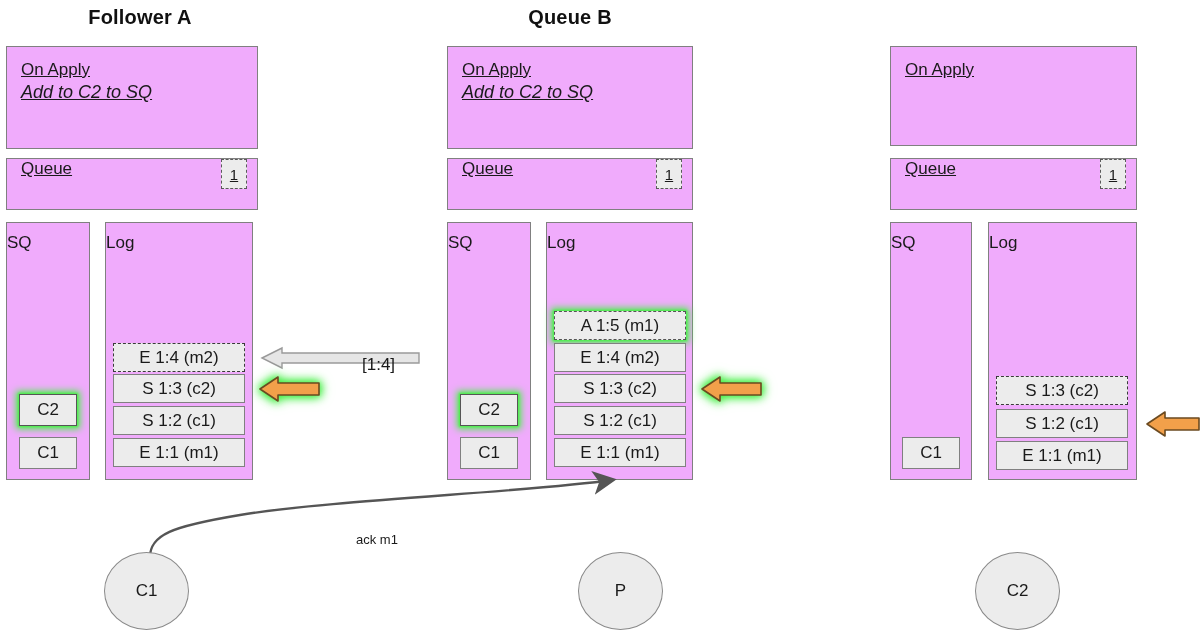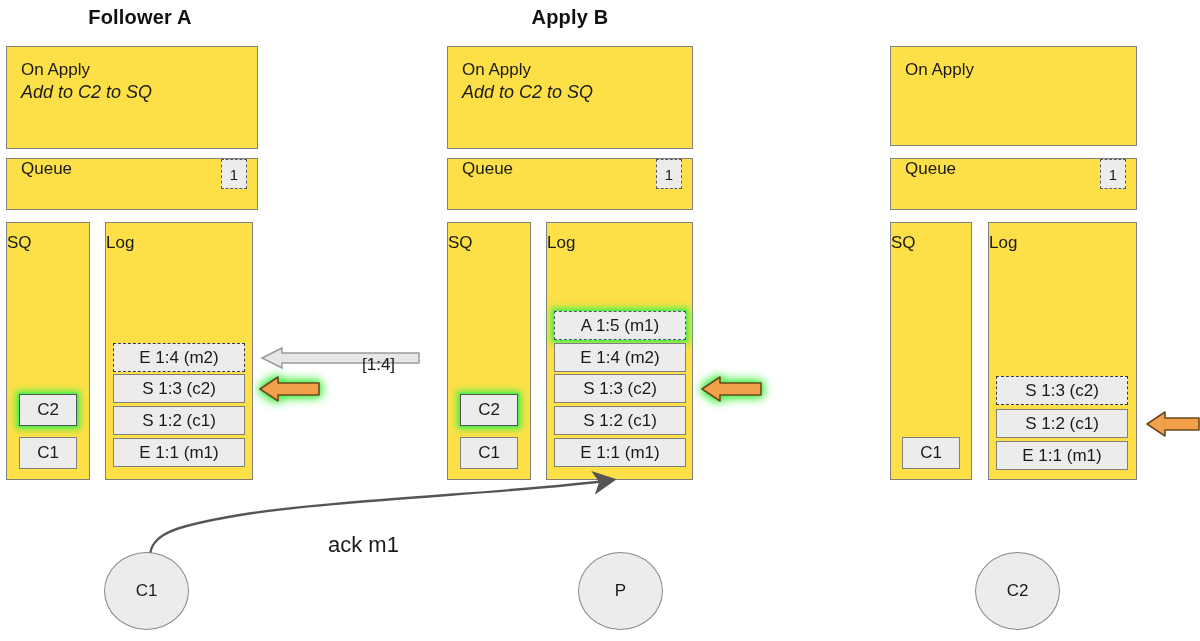--- a/index.html
+++ b/index.html
@@ -11,22 +11,23 @@
   .stage{position:absolute;left:0;top:0;width:1200px;height:641px;}
 
   
   .node-title{
     position:absolute;font-size:20px;font-weight:bold;text-align:center;
     color:#111;letter-spacing:.2px;
   }
 
   
   .box{
-    position:absolute;background:#fde047;border:1.6px solid #808080;
+    position:absolute;background:#f0abfc;border:1.6px solid #808080;
     box-sizing:border-box;
+    text-decoration:underline;
   }
   .onapply{padding:12px 14px 0 14px;}
   .onapply .l1{font-size:17px;line-height:22px;}
   .onapply .l2{font-size:18px;line-height:22px;font-style:italic;}
 
   .queue{display:flex;align-items:flex-start;box-sizing:border-box;padding:0 10px 0 14px;}
   .queue .qlabel{font-size:17px;flex:1;}
   .queue .qcount{
     width:26px;height:30px;border:1.6px dashed #5a5a5a;background:#ececec;
     display:flex;align-items:center;justify-content:center;font-size:15px;
@@ -80,21 +81,21 @@
   <div class="chip" style="left:19px;top:437px;width:58px;height:32px;">C1</div>
 
   <div class="box" style="left:105px;top:222px;width:148px;height:258px;">
     <div class="colhead">Log</div>
   </div>
   <div class="chip dashed" style="left:113px;top:343px;width:132px;height:29px;">E 1:4 (m2)</div>
   <div class="chip" style="left:113px;top:374px;width:132px;height:29px;">S 1:3 (c2)</div>
   <div class="chip" style="left:113px;top:406px;width:132px;height:29px;">S 1:2 (c1)</div>
   <div class="chip" style="left:113px;top:438px;width:132px;height:29px;">E 1:1 (m1)</div>
 
-  <div class="node-title" style="left:440px;top:6px;width:260px;">Apply B</div>
+  <div class="node-title" style="left:440px;top:6px;width:260px;">Queue B</div>
 
   <div class="box onapply" style="left:447px;top:46px;width:246px;height:103px;">
     <div class="l1">On Apply</div>
     <div class="l2">Add to C2 to SQ</div>
   </div>
 
   <div class="box queue" style="left:447px;top:158px;width:246px;height:52px;">
     <div class="qlabel">Queue</div>
     <div class="qcount">1</div>
   </div>
@@ -159,19 +160,19 @@
   </svg>
 
   <svg class="arrow-svg" style="left:130px;top:470px;" width="510" height="110" viewBox="0 0 510 110">
     <defs>
       <marker id="ackhead" markerWidth="10" markerHeight="10" refX="8" refY="5" orient="auto" markerUnits="strokeWidth">
         <path d="M0,0 L10,5 L0,10 L2.6,5 z" fill="#555555"></path>
       </marker>
     </defs>
     <path d="M20,90 C18,64 44,56 110,45 C200,30 400,22 482,10" fill="none" stroke="#555555" stroke-width="2.4" marker-end="url(#ackhead)"></path>
   </svg>
-  <div class="lbl" style="left:328px;top:532px;font-size:22px;">ack m1</div>
+  <div class="lbl" style="left:356px;top:532px;font-size:13px;">ack m1</div>
 
   <div class="circle" style="left:104px;top:552px;width:85px;height:78px;">C1</div>
   <div class="circle" style="left:578px;top:552px;width:85px;height:78px;">P</div>
   <div class="circle" style="left:975px;top:552px;width:85px;height:78px;">C2</div>
 
 </div>
 
 </body></html>

